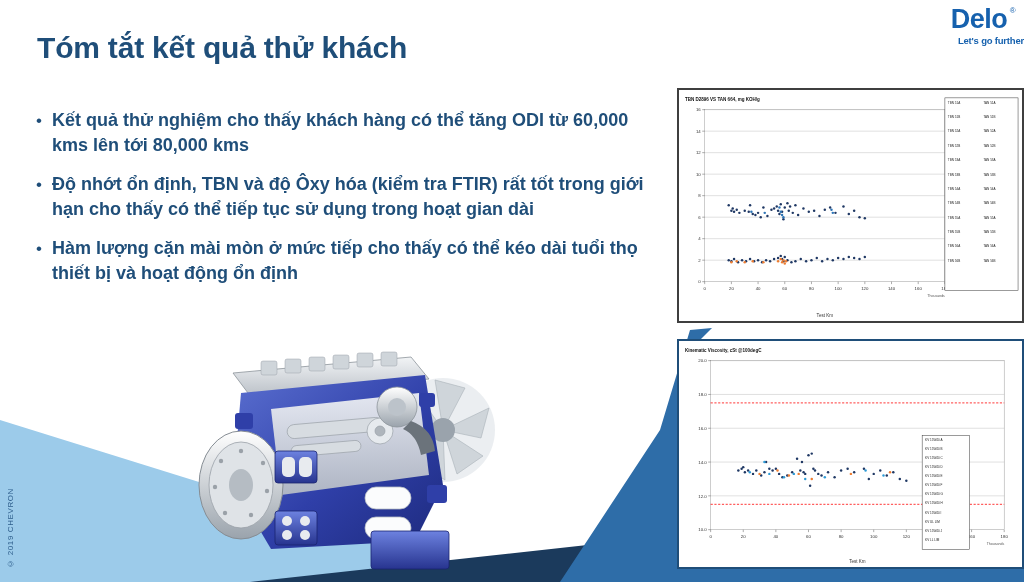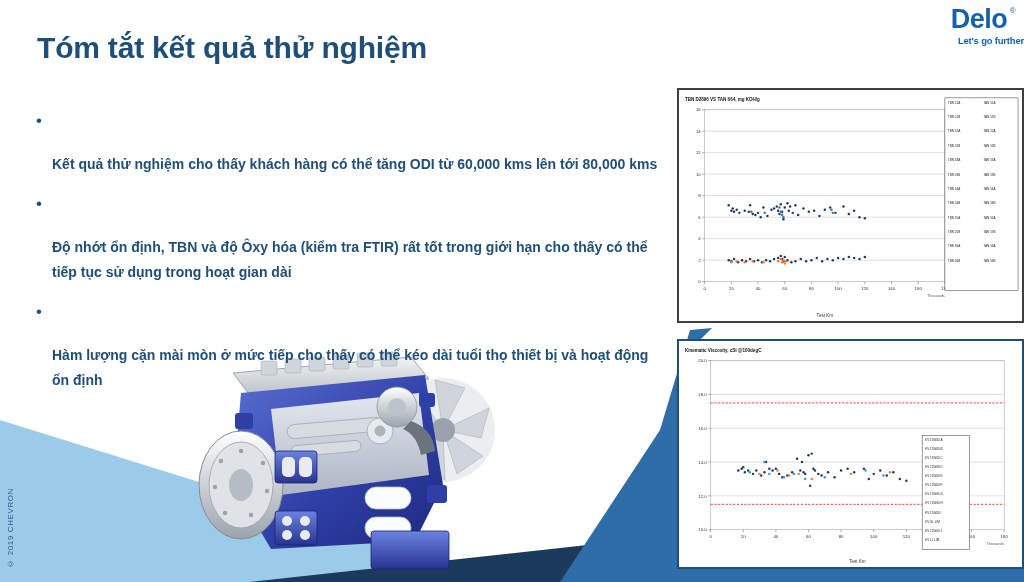--- a/index.html
+++ b/index.html
@@ -17,21 +17,21 @@
   .logo-tag{font-size:9.5px;font-weight:bold;color:#1661AE;margin-top:2px;letter-spacing:-0.2px;margin-left:24px;}
 
   
   .slide-title{position:absolute;left:37px;top:31px;font-size:30px;font-weight:bold;
                color:#1F4E79;letter-spacing:-0.2px;}
 
   
   .bullets{position:absolute;left:36px;top:108px;width:630px;}
   .bullet{display:flex;margin-bottom:14px;}
   .bullet .dot{width:16px;flex:0 0 16px;color:#1F4E79;font-size:17px;line-height:25px;}
-  .bullet .btxt{color:#1F4E79;font-size:14px;font-weight:bold;line-height:25px;margin-top:44px;}
+  .bullet .btxt{color:#1F4E79;font-size:18px;font-weight:bold;line-height:25px;}
 
   
   .copyright{position:absolute;left:6px;bottom:14px;
              writing-mode:vertical-rl;transform:rotate(180deg);
              font-size:8px;color:#2E5E8C;letter-spacing:0.6px;}
 
   
   .panel{position:absolute;background:#fff;box-sizing:border-box;}
   #panel-tbn{left:677px;top:88px;width:347px;height:235px;border:2px solid #3f3f3f;}
   #panel-kv {left:677px;top:339px;width:347px;height:230px;border:2px solid #1F4E79;}
@@ -157,21 +157,21 @@
     <rect x="244" y="58" width="16" height="14" rx="3"></rect>
     <rect x="252" y="150" width="20" height="18" rx="3"></rect>
   </g>
 </svg>
 
 <div class="logo-wrap">
   <div class="logo-word">Delo<span class="reg">®</span></div>
   <div class="logo-tag">Let's go further</div>
 </div>
 
-<div class="slide-title">Tóm tắt kết quả thử nghiệm</div>
+<div class="slide-title">Tóm tắt kết quả thử khách</div>
 
 <div class="bullets">
   <div class="bullet">
     <span class="dot">•</span>
     <span class="btxt">Kết quả thử nghiệm cho thấy khách hàng có thể tăng ODI từ 60,000 kms lên tới 80,000 kms</span>
   </div>
   <div class="bullet">
     <span class="dot">•</span>
     <span class="btxt">Độ nhớt ổn định, TBN và độ Ôxy hóa (kiểm tra FTIR) rất tốt trong giới hạn cho thấy có thể tiếp tục sử dụng trong hoạt gian dài</span>
   </div>

